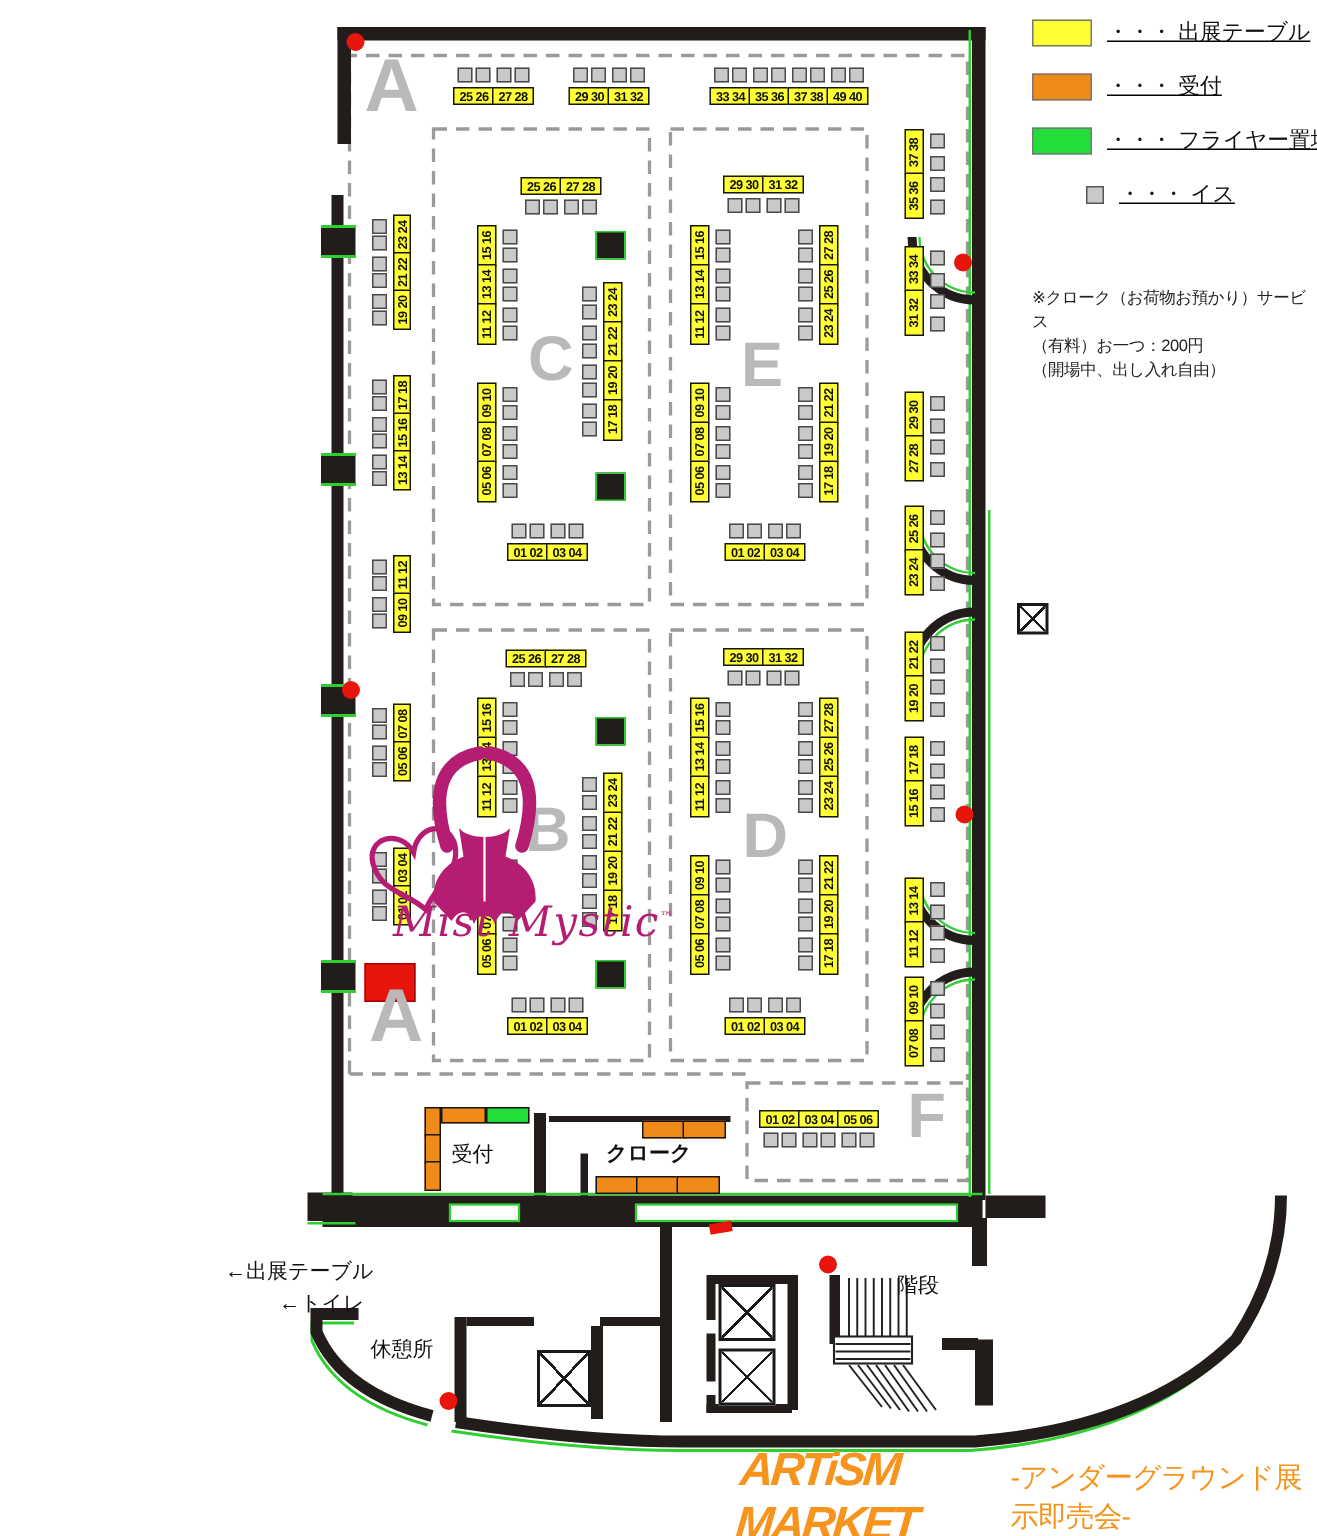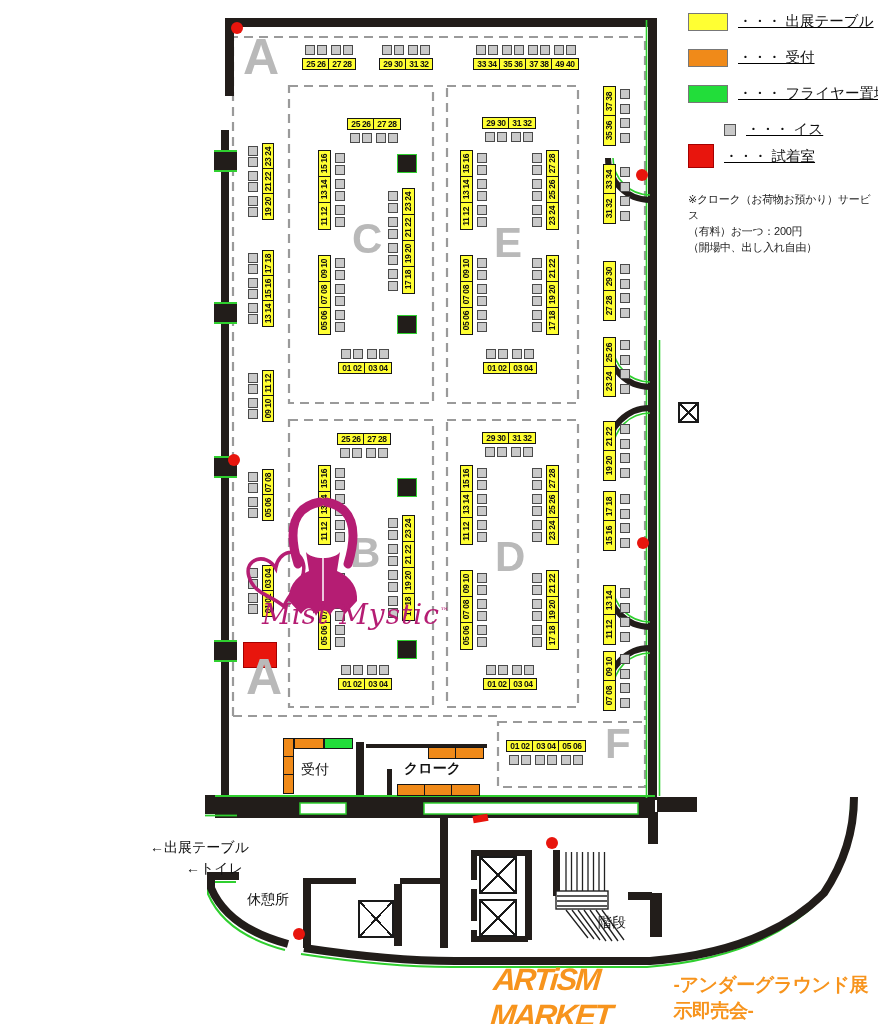--- a/index.html
+++ b/index.html
@@ -28,21 +28,21 @@
         background:
          linear-gradient(to top right, transparent calc(50% - 0.9px), #1a1a1a calc(50% - 0.9px), #1a1a1a calc(50% + 0.9px), transparent calc(50% + 0.9px)),
          linear-gradient(to bottom right, transparent calc(50% - 0.9px), #1a1a1a calc(50% - 0.9px), #1a1a1a calc(50% + 0.9px), transparent calc(50% + 0.9px)),
          #fff;}
   .section-letter{position:absolute;font-weight:bold;color:#b9b9b9;line-height:0.85;
         font-family:"Liberation Sans",sans-serif;}
 
   
   #legend{position:absolute;left:688px;top:12px;width:188px;text-decoration:underline;}
   .lg-row{display:flex;align-items:center;margin-bottom:17px;}
-  .lg-row:nth-child(4){margin-bottom:5px;padding-left:36px;}
+  .lg-row:nth-child(4){margin-bottom:31px;padding-left:36px;}
   .lg-sw{box-sizing:border-box;border:1px solid #777;margin-right:10px;flex:0 0 auto;}
   .sw-0{width:40px;height:18px;background:#ffff33;}
   .sw-1{width:40px;height:18px;background:#f08a19;}
   .sw-2{width:40px;height:18px;background:#22dd3a;}
   .sw-3{width:12px;height:12px;background:#c9c9c9;border-color:#555;}
   .sw-4{width:26px;height:24px;background:#e8150d;border-color:#a50000;}
   .lg-label{font-size:14.5px;color:#111;white-space:nowrap;}
 
   #notes{position:absolute;left:688px;top:192px;width:186px;font-size:11px;
          line-height:1.45;color:#222;}
@@ -51,21 +51,21 @@
 
   .map-text{position:absolute;font-size:14px;color:#111;white-space:nowrap;}
 
   #mist-text{position:absolute;left:262px;top:598px;font-style:italic;font-size:28px;
              font-family:"DejaVu Serif","Liberation Serif",serif;color:#b51d73;letter-spacing:1px;}
   #mist-text sup{font-size:9px;}
 
   #brand{position:absolute;left:492px;top:962px;display:flex;align-items:center;color:#f7941d;}
   #brand .b1{font-weight:900;font-style:italic;font-size:31px;letter-spacing:-2px;
              transform:skewX(-5deg);font-family:"Liberation Sans",sans-serif;}
-  #brand .b2{font-weight:bold;font-size:19px;margin-left:8px;letter-spacing:-0.5px;}
+  #brand .b2{font-weight:normal;font-size:19px;margin-left:8px;letter-spacing:-0.5px;}
 </style>
 </head>
 <body>
 
 <div id="stage">
 
   <svg class="layer" width="878" height="1024">
 
     <g stroke="#9a9a9a" stroke-width="2.2" fill="none" stroke-dasharray="9 6">
       <path d="M233,716 L233,37 L645,37 L645,720 M233,716 L498,716"></path>
@@ -694,37 +694,33 @@
       <span class="lg-label">・・・ 受付</span>
     </div>
     <div class="lg-row">
       <span class="lg-sw sw-2"></span>
       <span class="lg-label">・・・ フライヤー置場</span>
     </div>
     <div class="lg-row">
       <span class="lg-sw sw-3"></span>
       <span class="lg-label">・・・ イス</span>
     </div>
-    <div class="lg-row">
-      <span class="lg-sw sw-4"></span>
-      <span class="lg-label">・・・ 試着室</span>
-    </div>
   </div>
 
   <div id="notes">
     <div class="note">※クローク（お荷物お預かり）サービス
 （有料）お一つ：200円
 （開場中、出し入れ自由）</div>
   </div>
 
   <div class="map-text" style="left:301px;top:761px;">受付</div>
   <div class="map-text" style="left:404px;top:760px;font-weight:bold;">クローク</div>
   <div class="map-text" style="left:150px;top:839px;">←出展テーブル</div>
   <div class="map-text" style="left:186px;top:860px;">←トイレ</div>
   <div class="map-text" style="left:247px;top:891px;">休憩所</div>
-  <div class="map-text" style="left:598px;top:914px;">階段</div>
+  <div class="map-text" style="left:598px;top:848px;">階段</div>
 
   <div id="brand">
     <span class="b1">ARTiSM MARKET</span>
     <span class="b2">-アンダーグラウンド展示即売会-</span>
   </div>
 
 </div>
 
 </body></html>

